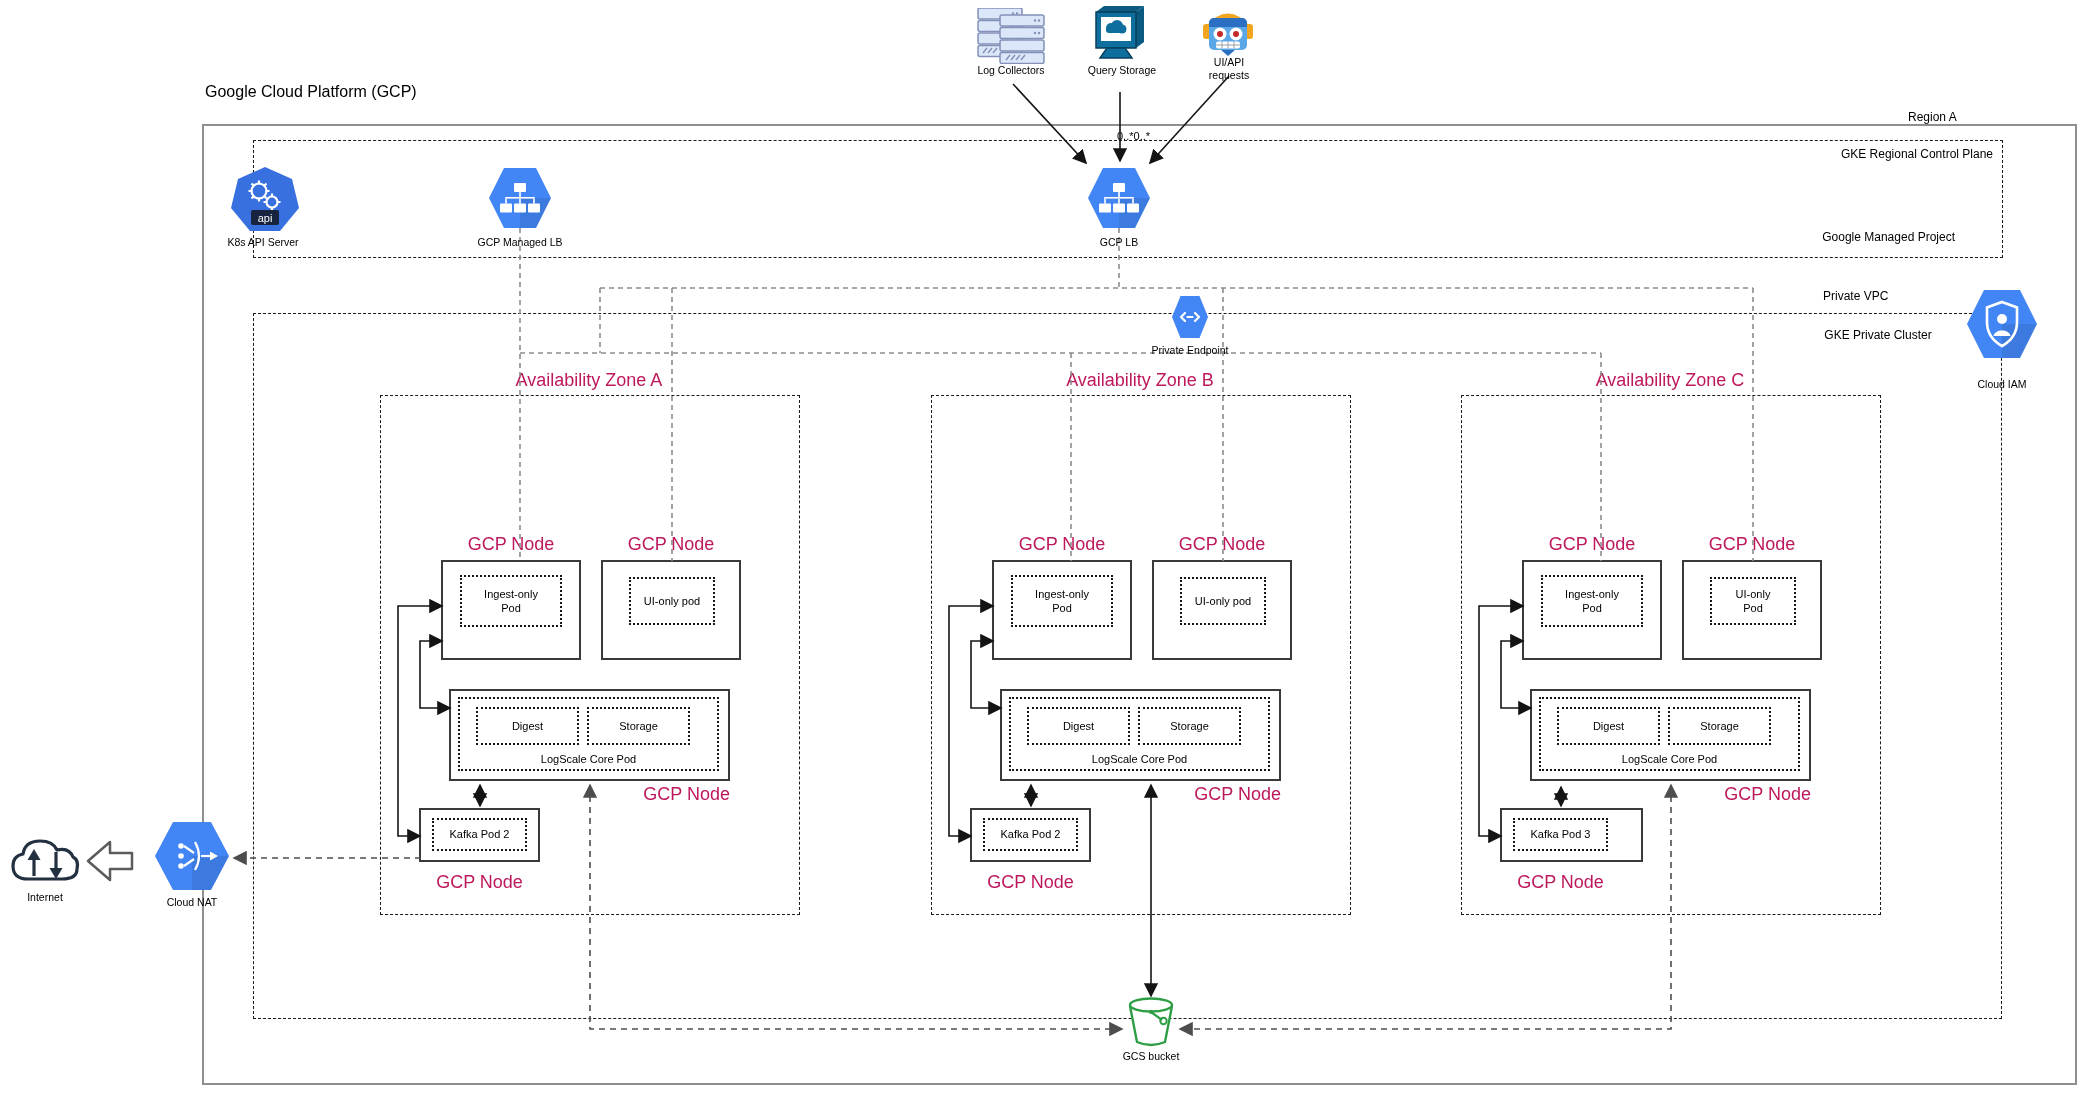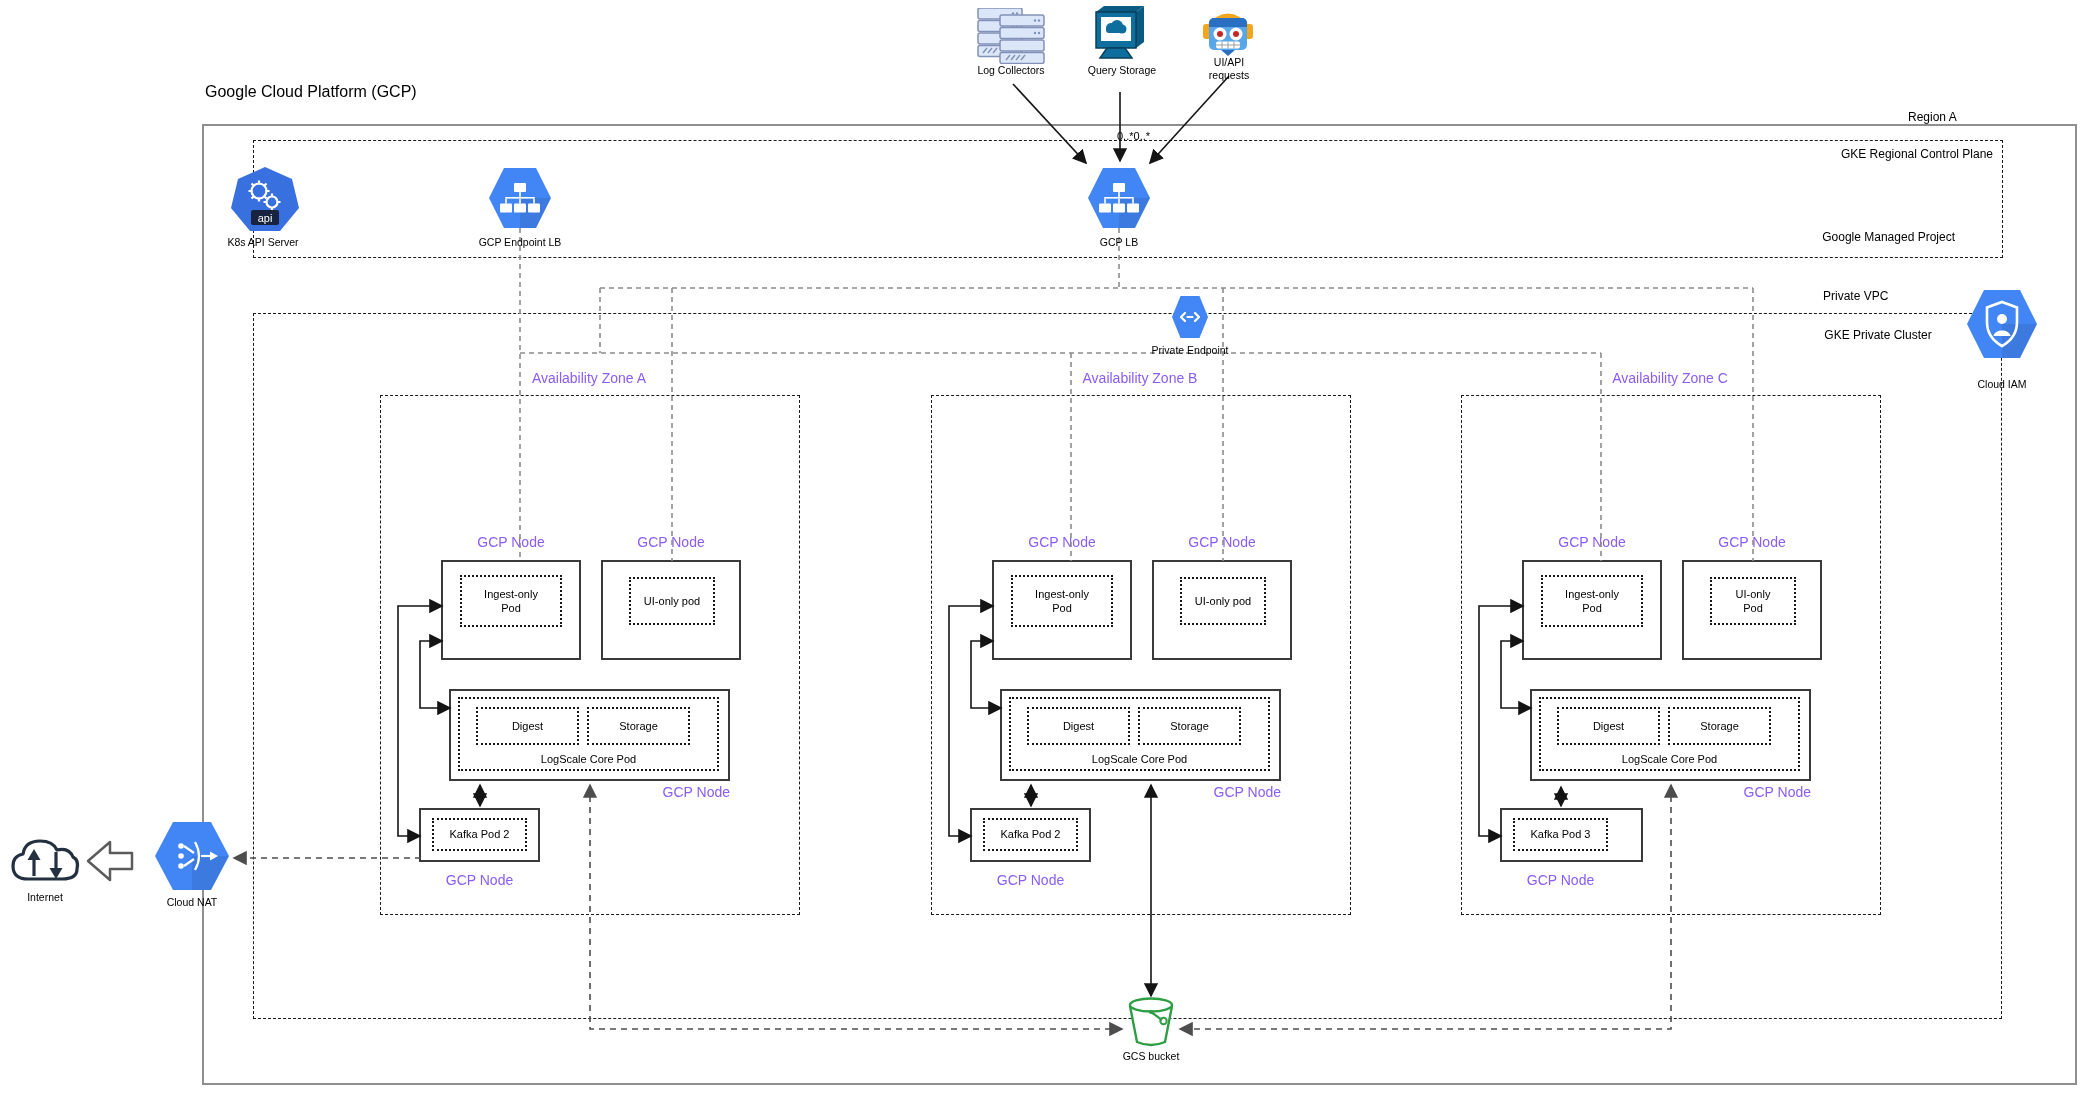--- a/index.html
+++ b/index.html
@@ -1,20 +1,20 @@
 <!DOCTYPE html>
 <html><head>
 <meta charset="utf-8">
 <style>
   *{margin:0;padding:0;box-sizing:border-box}
   html,body{background:#fff}
   body{font-family:"Liberation Sans","DejaVu Sans",sans-serif;color:#000}
   #canvas{position:relative;width:2099px;height:1104px;background:#fff;overflow:hidden}
   .lbl{position:absolute;font-size:12px;line-height:1.2;color:#000}
-  .nlbl{position:absolute;font-size:14px;line-height:1.2;color:#8b5cf6;text-align:center}
+  .nlbl{position:absolute;font-size:18px;line-height:1.2;color:#be185d;text-align:center}
   .cap{position:absolute;font-size:10.5px;line-height:1.2;color:#000;text-align:center}
   .box-outer{position:absolute;border:2px solid #8f8f8f;background:transparent}
   .box-dash{position:absolute;border:2px dashed #1a1a1a;background:transparent}
   .box-node{position:absolute;border:2px solid #3a3a3a;background:#fff}
   .dotbox{position:absolute;border:2px dotted #161616;background:transparent}
   .pod{position:absolute;border:2px dotted #161616;background:#fff;display:flex;align-items:center;justify-content:center;
        text-align:center;font-size:11px;line-height:1.3;white-space:pre-line;padding:2px}
   .corelbl{position:absolute;font-size:11px;text-align:center;line-height:1.2}
   svg.layer{position:absolute;left:0;top:0;pointer-events:none}
   .ic{position:absolute}
@@ -249,21 +249,21 @@
       <rect x="31.2" y="25" width="1.6" height="6"></rect>
       <rect x="17.2" y="30" width="29.6" height="1.6"></rect>
       <rect x="17.2" y="31.6" width="1.6" height="5"></rect>
         <rect x="31.2" y="31.6" width="1.6" height="5"></rect>
         <rect x="45.2" y="31.6" width="1.6" height="5"></rect>
       <rect x="12" y="36.5" width="12" height="9" rx="1"></rect>
         <rect x="26" y="36.5" width="12" height="9" rx="1"></rect>
         <rect x="40" y="36.5" width="12" height="9" rx="1"></rect>
     </g>
   </svg>
-  <div class="cap" style="left:455px;top:236px;width:130px">GCP Endpoint LB</div>
+  <div class="cap" style="left:455px;top:236px;width:130px">GCP Managed LB</div>
 
   <svg class="ic" style="left:1087px;top:167px" width="64" height="62" viewBox="0 0 64 62">
     <polygon points="16,1 48,1 63,31 48,61 16,61 1,31" fill="#4285F4"></polygon>
     <polygon points="32,31 63,31 48,61 32,61" fill="rgba(0,0,0,0.08)"></polygon>
     <g fill="#ffffff">
       <rect x="26" y="16" width="12" height="9" rx="1"></rect>
       <rect x="31.2" y="25" width="1.6" height="6"></rect>
       <rect x="17.2" y="30" width="29.6" height="1.6"></rect>
       <rect x="17.2" y="31.6" width="1.6" height="5"></rect>
         <rect x="31.2" y="31.6" width="1.6" height="5"></rect>

